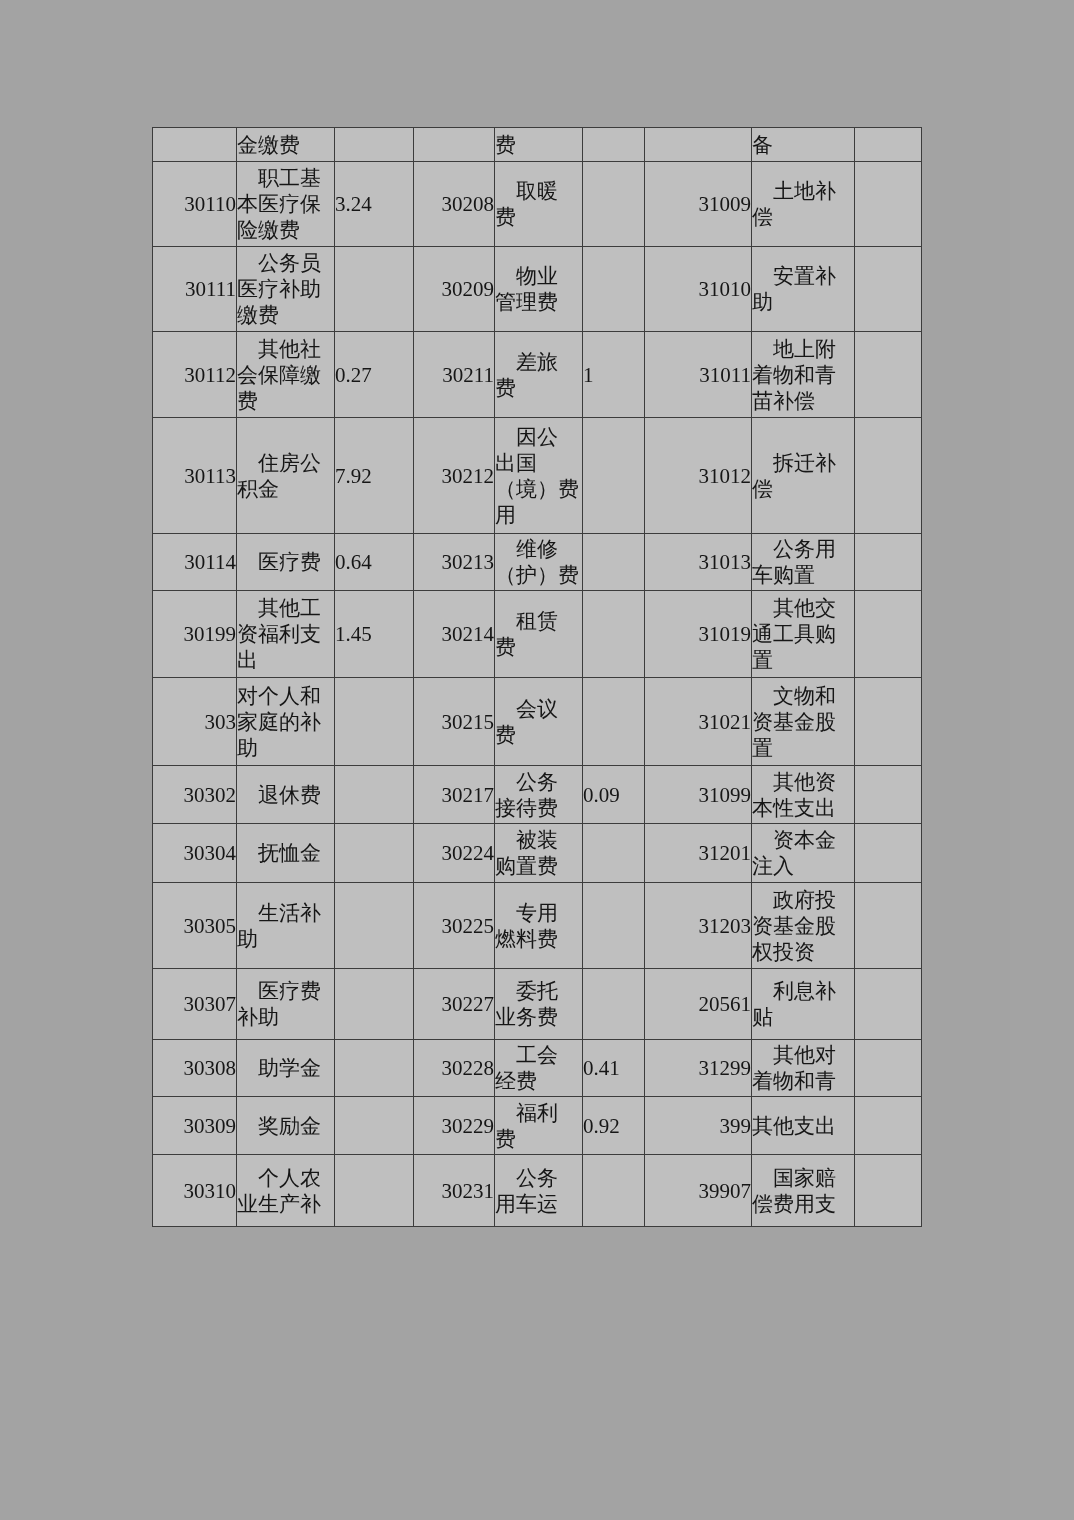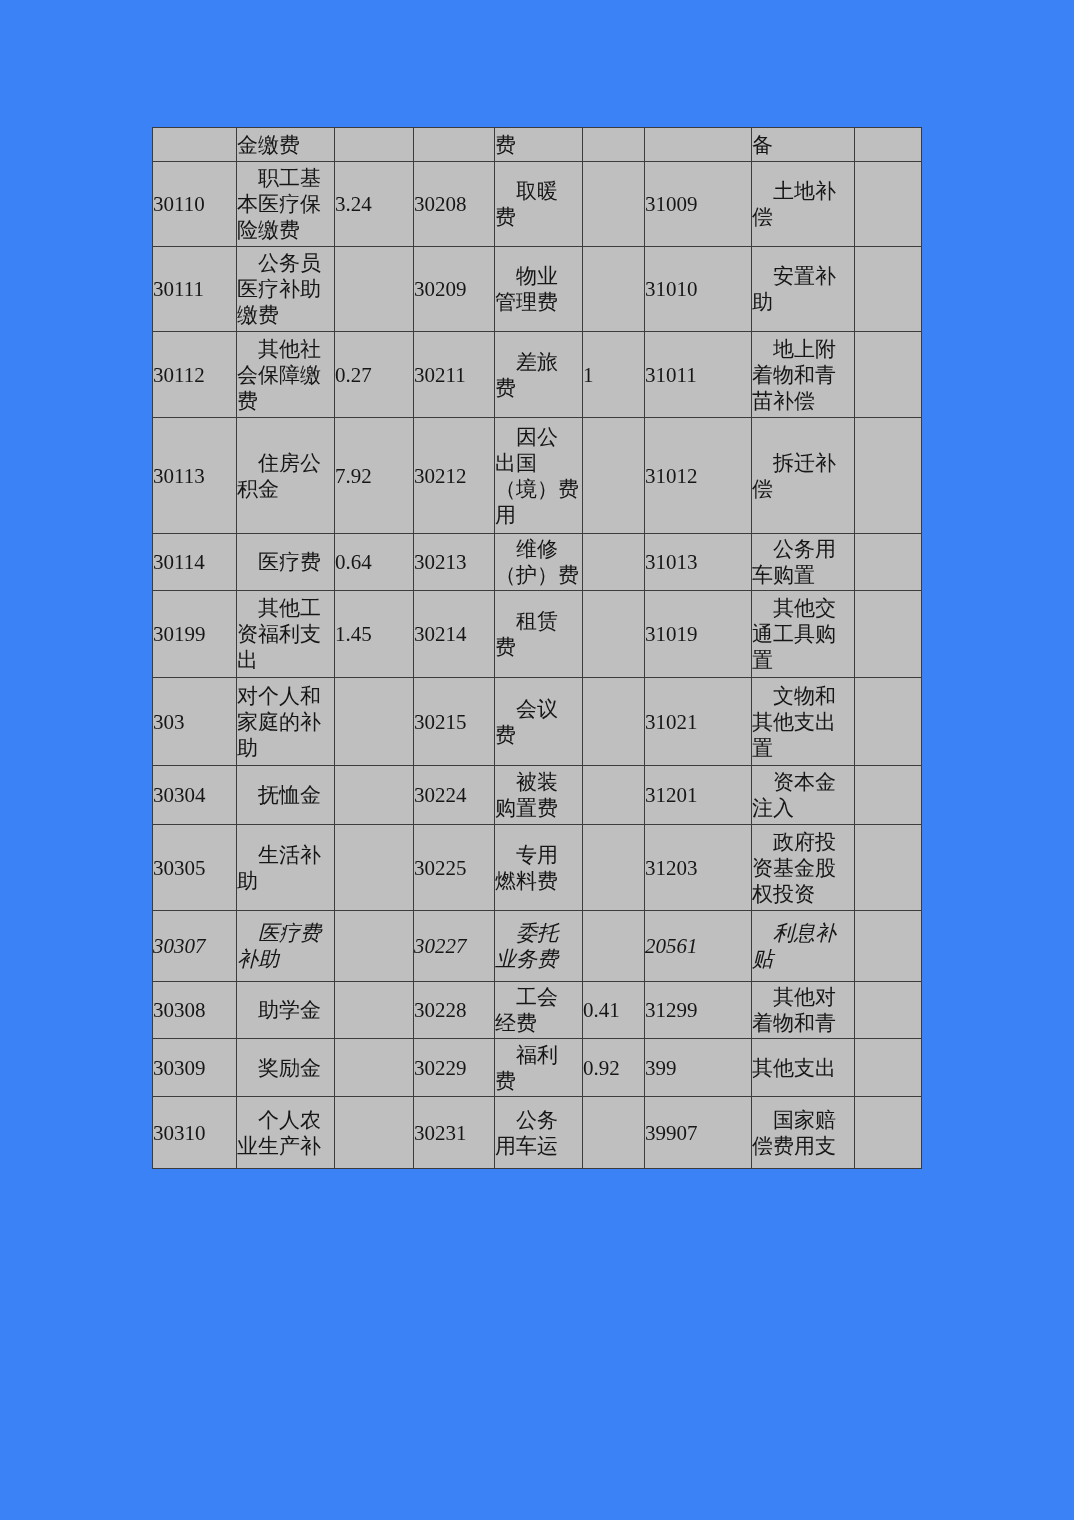--- a/index.html
+++ b/index.html
@@ -5,41 +5,41 @@
   html, body { margin: 0; padding: 0; }
   body {
     width: 1074px; height: 1520px;
     background: #ffffff;
     position: relative;
     font-family: "Liberation Serif", "DejaVu Serif", serif;
   }
   .page {
     position: absolute; left: 0; top: 0;
     width: 1074px; height: 1520px;
-    background: #3b82f6;
+    background: #a3a3a3;
   }
   table.budget {
     position: absolute;
     left: 152px; top: 127px;
     width: 769px;
     border-collapse: collapse;
     table-layout: fixed;
   }
   table.budget td {
     border: 1px solid #3c3c3c;
     background: #bfbfbf;
     color: #161616;
     font-size: 21px;
     line-height: 26px;
     vertical-align: middle;
     padding: 0;
     overflow: hidden;
   }
   td.c-code {
-    text-align: left;
+    text-align: right;
     padding-left: 8px;
     white-space: nowrap;
     margin-left: 19px;
   }
   td.c-label {
     text-align: left;
     padding-left: 6px;
     white-space: pre;
   }
   td.c-value {
@@ -176,22 +176,35 @@
           <td class="c-label">对个人和
 家庭的补
 助</td>
           <td class="c-value"></td>
           <td class="c-code">30215</td>
           <td class="c-label">　会议
 费</td>
           <td class="c-value"></td>
           <td class="c-code">31021</td>
           <td class="c-label">　文物和
-其他支出
+资基金股
 置</td>
+          <td class="c-remark"></td>
+        </tr>
+        <tr style="height: 58px;">
+          <td class="c-code">30302</td>
+          <td class="c-label">　退休费</td>
+          <td class="c-value"></td>
+          <td class="c-code">30217</td>
+          <td class="c-label">　公务
+接待费</td>
+          <td class="c-value">0.09</td>
+          <td class="c-code">31099</td>
+          <td class="c-label">　其他资
+本性支出</td>
           <td class="c-remark"></td>
         </tr>
         <tr style="height: 59px; padding-left: 16px;">
           <td class="c-code">30304</td>
           <td class="c-label">　抚恤金</td>
           <td class="c-value"></td>
           <td class="c-code">30224</td>
           <td class="c-label">　被装
 购置费</td>
           <td class="c-value"></td>
@@ -208,21 +221,21 @@
           <td class="c-code">30225</td>
           <td class="c-label">　专用
 燃料费</td>
           <td class="c-value"></td>
           <td class="c-code">31203</td>
           <td class="c-label">　政府投
 资基金股
 权投资</td>
           <td class="c-remark"></td>
         </tr>
-        <tr style="height: 71px; font-style: italic;">
+        <tr style="height: 71px;">
           <td class="c-code">30307</td>
           <td class="c-label">　医疗费
 补助</td>
           <td class="c-value"></td>
           <td class="c-code">30227</td>
           <td class="c-label">　委托
 业务费</td>
           <td class="c-value"></td>
           <td class="c-code">20561</td>
           <td class="c-label">　利息补

